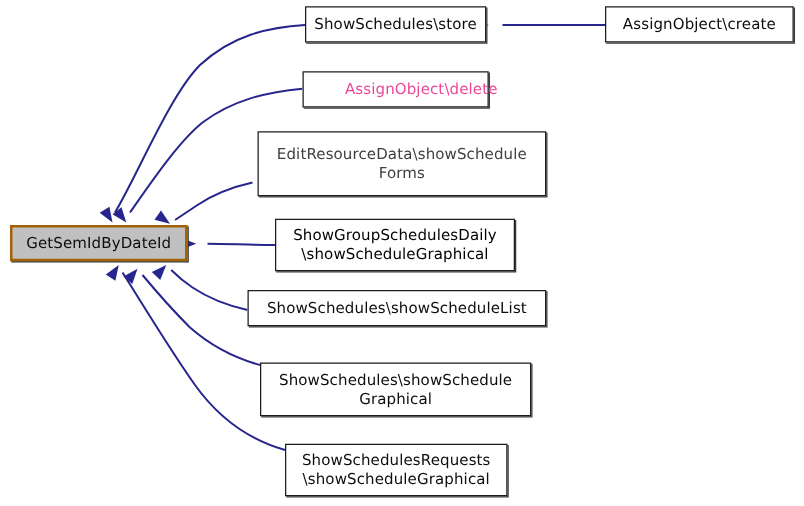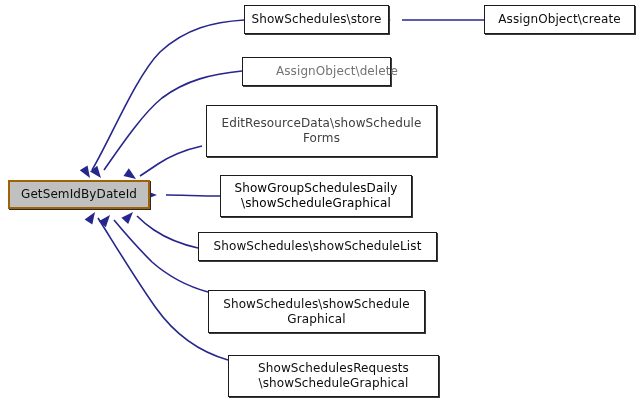--- a/index.html
+++ b/index.html
@@ -72,25 +72,25 @@
         <polygon points="0,0 12,-4.6 12,4.6" fill="#26268c" transform="translate(110,215) rotate(130)"></polygon>
         <polygon points="0,0 12,-4.6 12,4.6" fill="#26268c" transform="translate(95,212) rotate(123)"></polygon>
         <polygon points="0,0 12,-4.6 12,4.6" fill="#26268c" transform="translate(391,20) rotate(180)"></polygon>
       </g>
   </svg>
 
   <div id="nodes-layer">
       <div class="node-box root" style="left: 8px; top: 180px; width: 142px; height: 29px; background: rgb(192, 192, 192); color: rgb(13, 13, 13);">GetSemIdByDateId</div>
       <div class="node-box shadowed" style="left: 244px; top: 5px; width: 145px; height: 29px; background: rgb(255, 255, 255); border-color: rgb(28, 28, 28); color: rgb(13, 13, 13);">ShowSchedules\store</div>
       <div class="node-box shadowed" style="left: 484px; top: 5px; width: 151px; height: 29px; background: rgb(255, 255, 255); border-color: rgb(28, 28, 28); color: rgb(13, 13, 13);">AssignObject\create</div>
-      <div class="node-box shadowed" style="left: 242px; top: 57px; width: 149px; height: 29px; background: rgb(255, 255, 255); border-color: rgb(28, 28, 28); color: #737373; padding-left: 41px;">AssignObject\delete</div>
+      <div class="node-box shadowed" style="left: 242px; top: 57px; width: 149px; height: 29px; background: rgb(255, 255, 255); border-color: rgb(28, 28, 28); color: #ec4899; padding-left: 41px;">AssignObject\delete</div>
       <div class="node-box shadowed" style="left: 206px; top: 105px; width: 231px; height: 52px; background: rgb(255, 255, 255); border-color: rgb(28, 28, 28); color: #404040;">EditResourceData\showSchedule
 Forms</div>
       <div class="node-box shadowed" style="left: 220px; top: 175px; width: 192px; height: 42px; background: rgb(255, 255, 255); border-color: rgb(28, 28, 28); color: #000000;">ShowGroupSchedulesDaily
 \showScheduleGraphical</div>
       <div class="node-box shadowed" style="left: 198px; top: 232px; width: 239px; height: 29px; background: rgb(255, 255, 255); border-color: rgb(28, 28, 28); color: rgb(13, 13, 13);">ShowSchedules\showScheduleList</div>
       <div class="node-box shadowed" style="left: 208px; top: 290px; width: 217px; height: 43px; background: rgb(255, 255, 255); border-color: rgb(28, 28, 28); color: rgb(13, 13, 13);">ShowSchedules\showSchedule
 Graphical</div>
-      <div class="node-box shadowed" style="left: 228px; top: 355px; width: 211px; height: 42px; background: rgb(255, 255, 255); border-color: rgb(28, 28, 28); color: rgb(13, 13, 13);">ShowSchedulesRequests
+      <div class="node-box shadowed" style="left: 228px; top: 355px; width: 178px; height: 42px; background: rgb(255, 255, 255); border-color: rgb(28, 28, 28); color: rgb(13, 13, 13);">ShowSchedulesRequests
 \showScheduleGraphical</div>
     </div>
 
 </div>
 
 </body></html>

